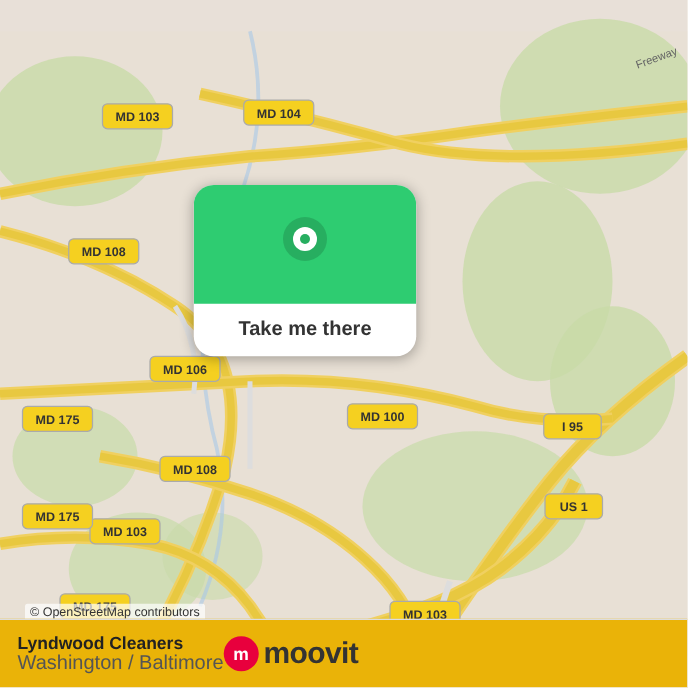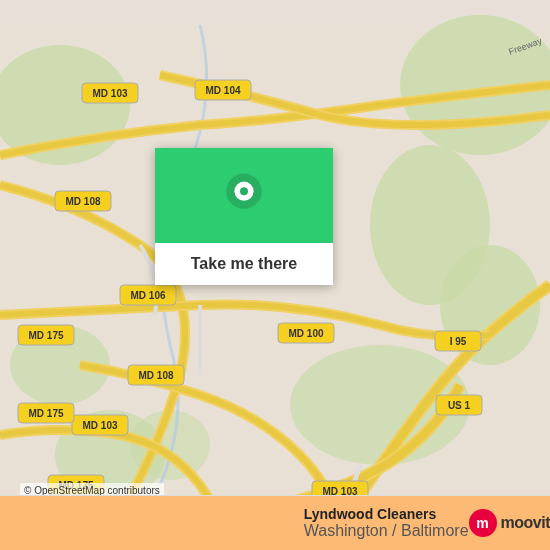--- a/index.html
+++ b/index.html
@@ -28,25 +28,25 @@
       width: 100%;
       height: 100%;
     }
 
     
     #bottom-bar {
       position: absolute;
       bottom: 0;
       left: 0;
       width: 100%;
-      background: #fdba74;
-      padding: 10px 0;
-      display: flex;
-      align-items: center;
-      justify-content: flex-end;
+      background: #eab308;
+      padding: 10px 14px;
+      display: flex;
+      align-items: center;
+      justify-content: flex-start;
       border-top: 1px solid #ddd;
       z-index: 10;
     }
 
     #bottom-left {
       display: flex;
       flex-direction: column;
     }
 
     #place-name {
@@ -73,21 +73,21 @@
       width: 28px;
       height: 28px;
       display: flex;
       align-items: center;
       justify-content: center;
       font-size: 14px;
       font-weight: bold;
     }
 
     #moovit-text {
-      font-size: 16px;
+      font-size: 24px;
       font-weight: bold;
       color: #333;
       letter-spacing: -0.5px;
     }
 
     
     #copyright {
       position: absolute;
       bottom: 52px;
       left: 20px;
@@ -99,21 +99,21 @@
       z-index: 10;
     }
 
     
     #popup {
       position: absolute;
       top: 148px;
       left: 155px;
       width: 178px;
       background: white;
-      border-radius: 0;
+      border-radius: 16px;
       box-shadow: 0 2px 10px rgba(0,0,0,0.3);
       overflow: hidden;
       z-index: 20;
     }
 
     #popup-top {
       background: #2ecc71;
       height: 95px;
       display: flex;
       align-items: center;

